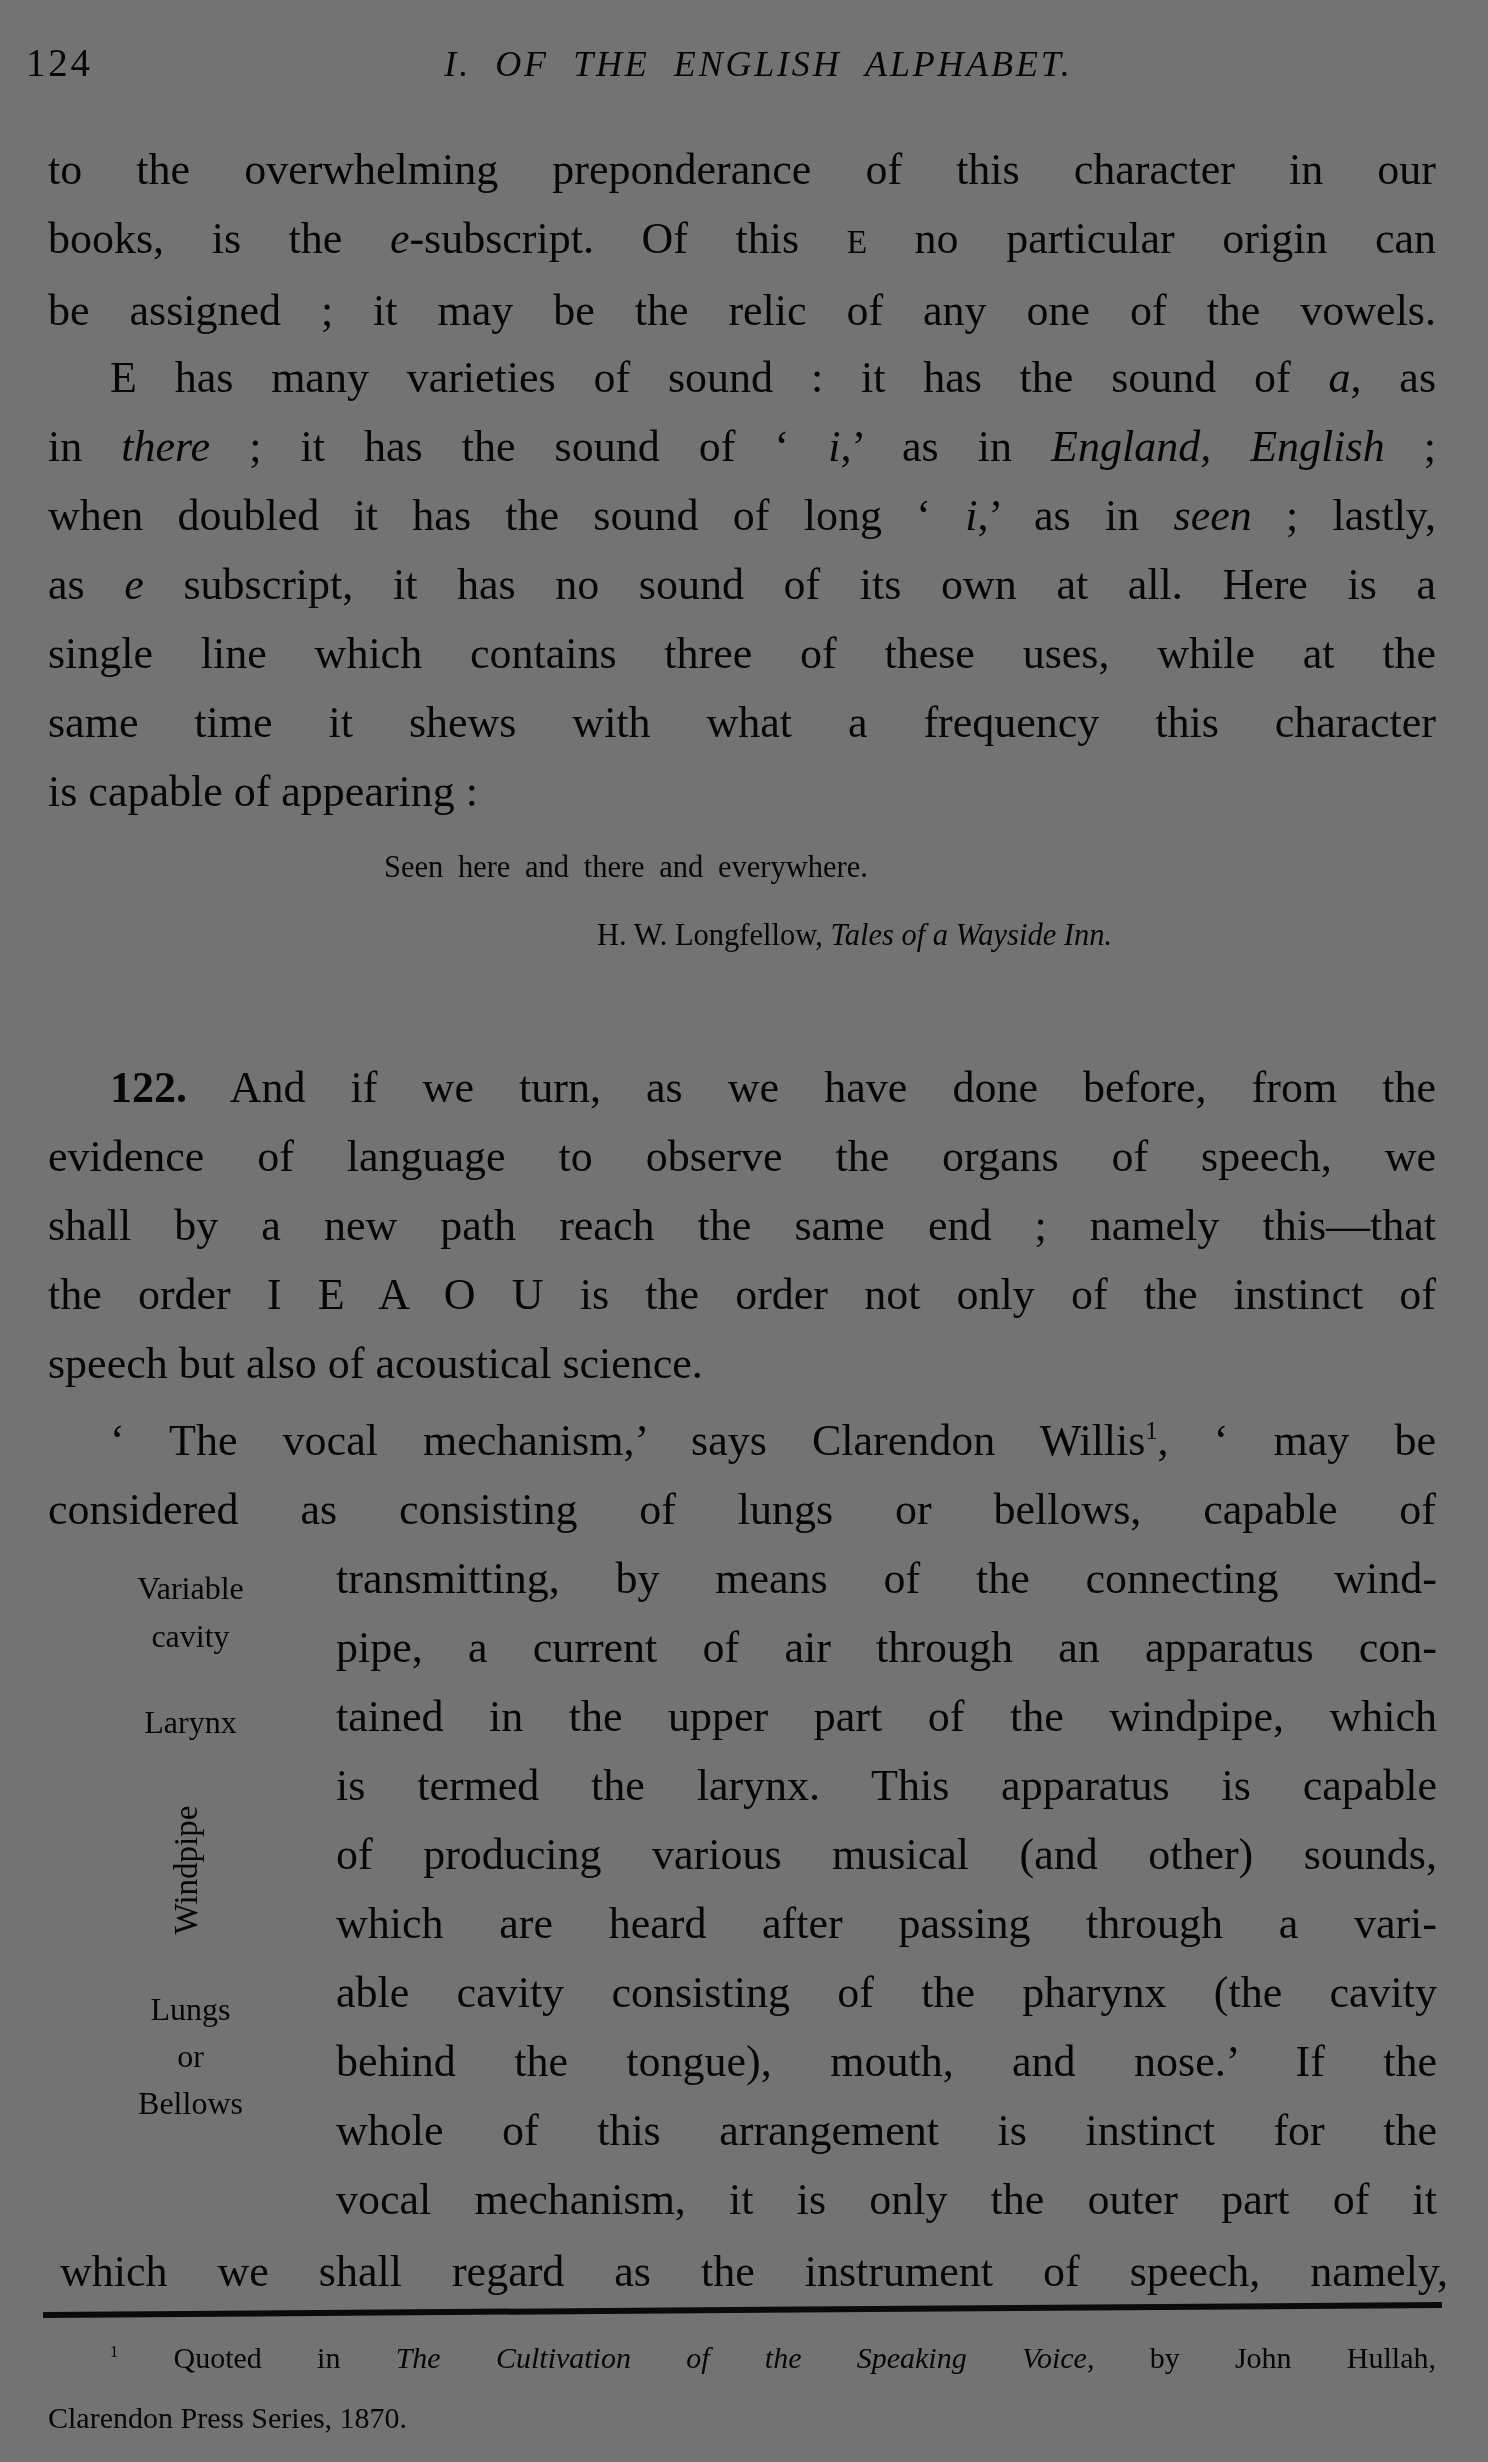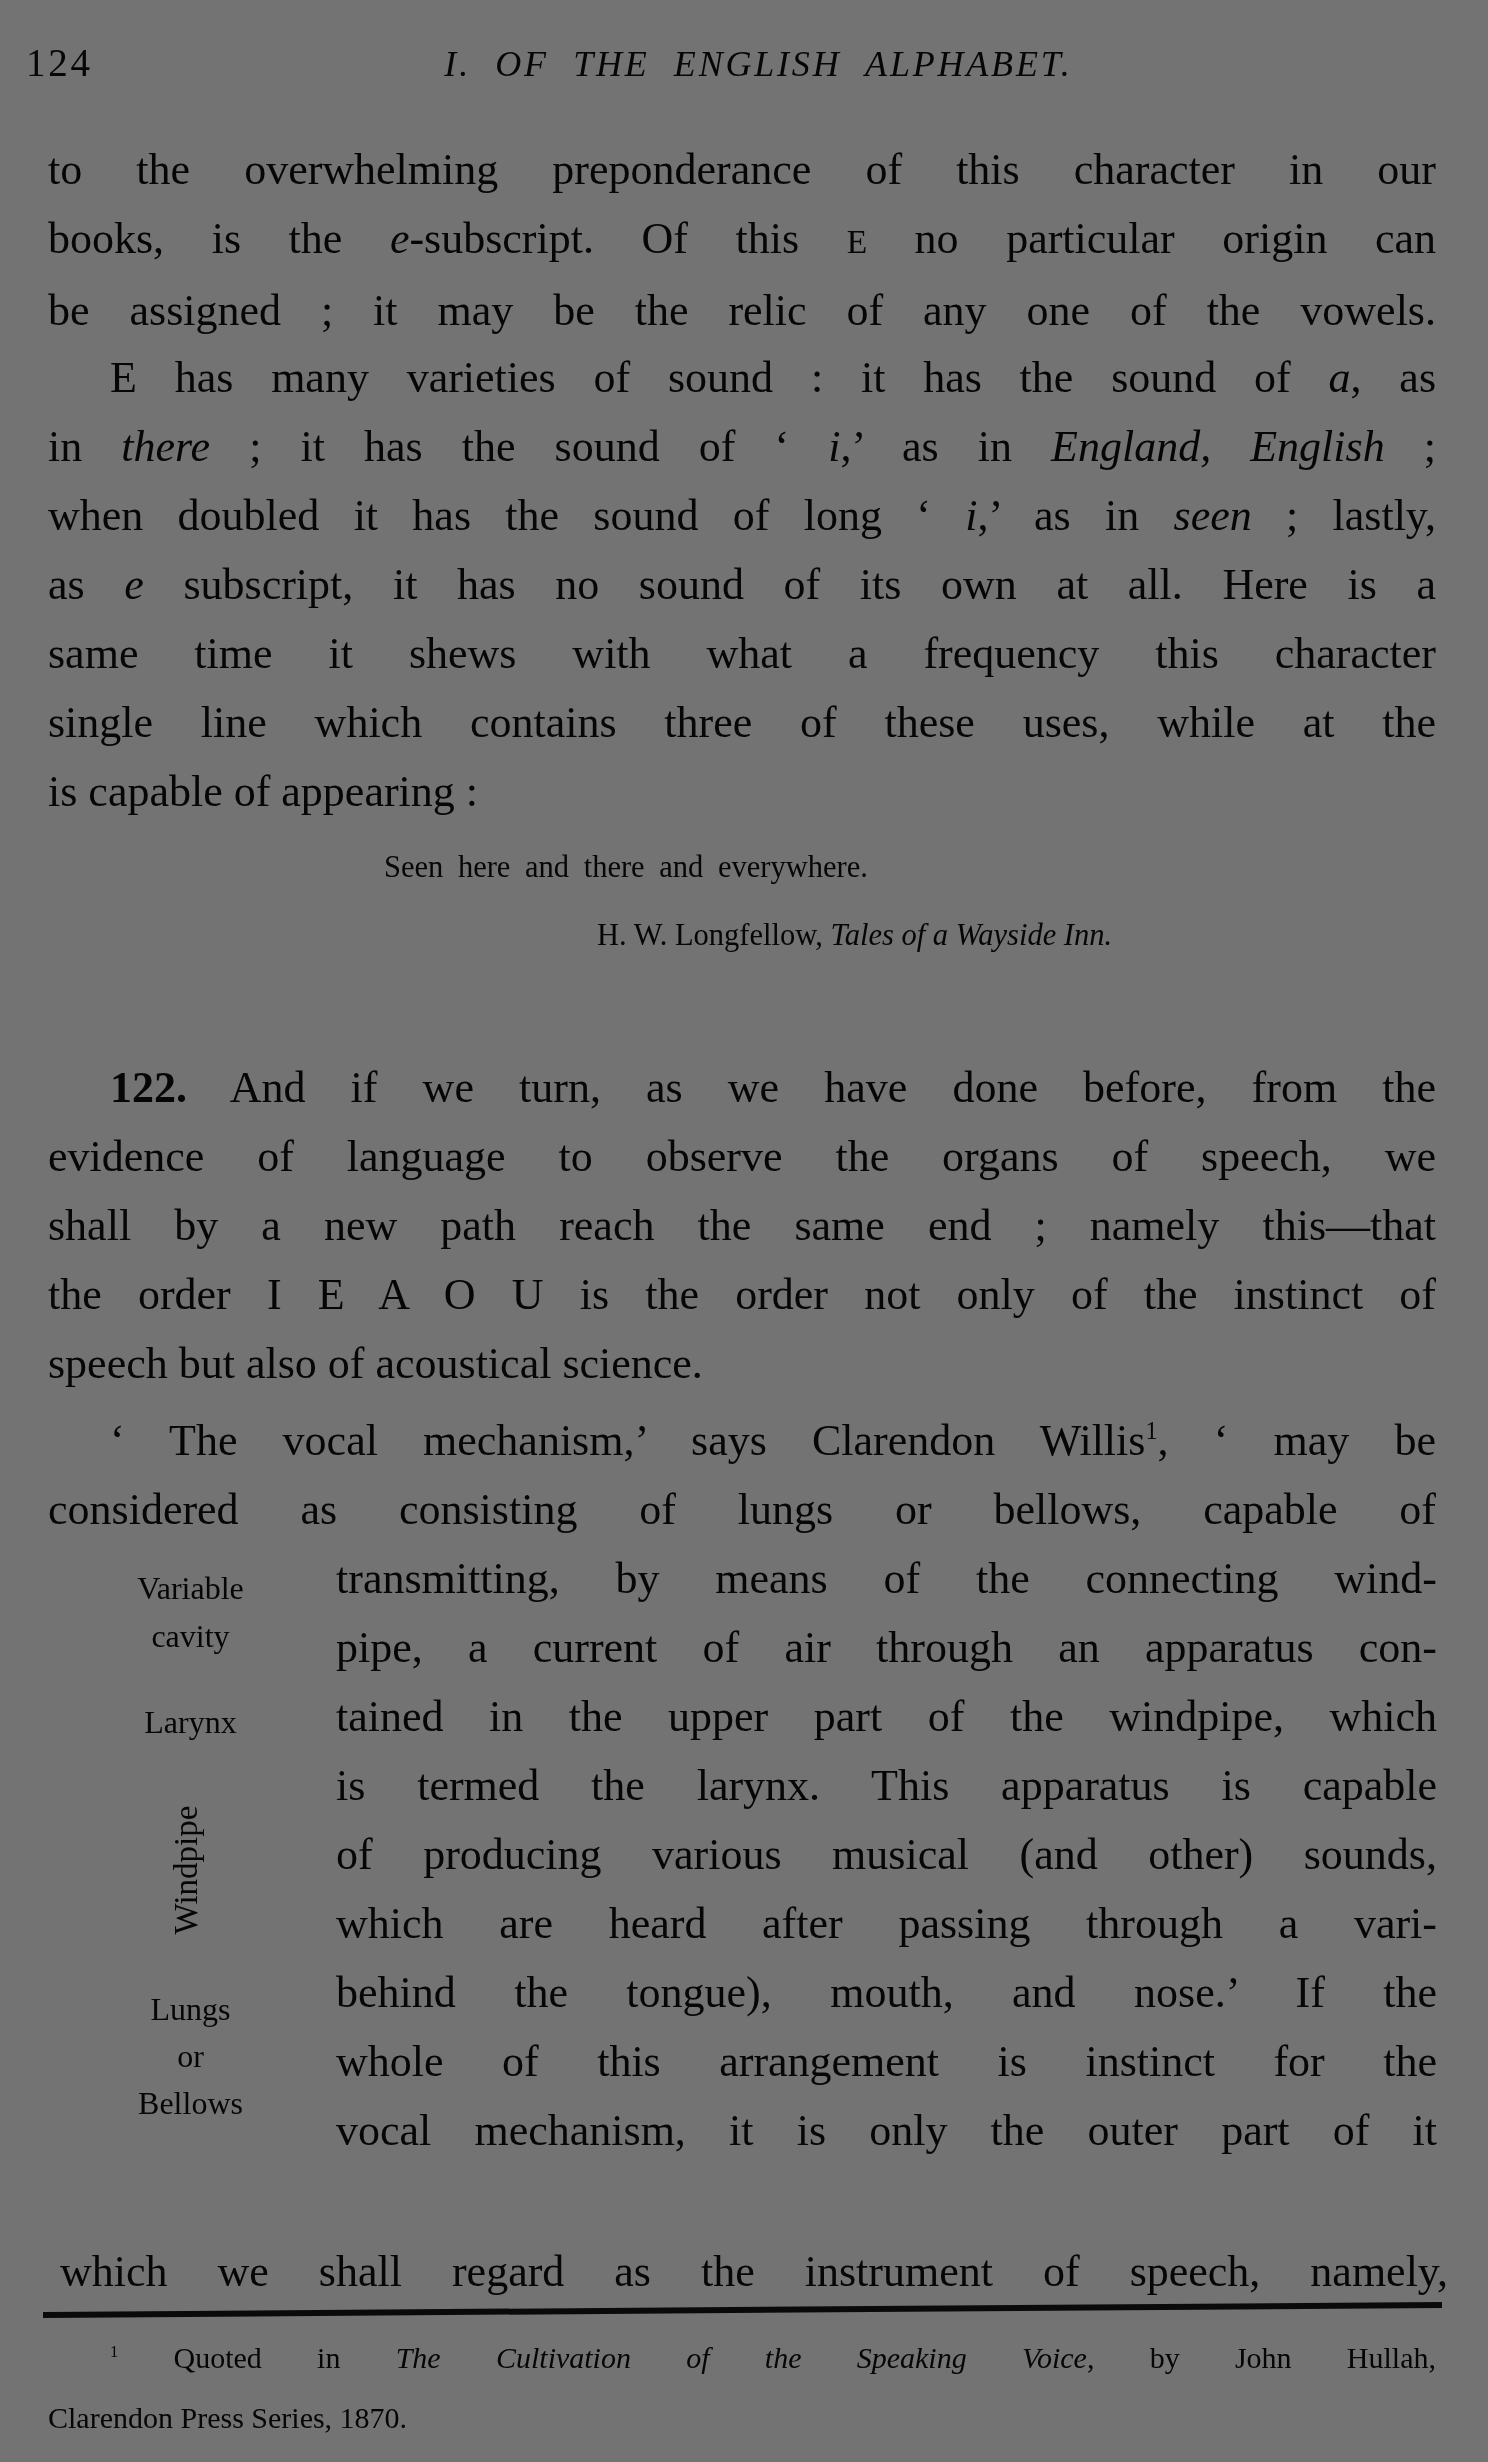--- a/index.html
+++ b/index.html
@@ -126,22 +126,22 @@
     <div class="line"><span class="sg-r">to the overwhelming preponderance of this character in our</span></div>
     <div class="line"><span class="sg-r">books, is the </span><span class="sg-i">e</span><span class="sg-r">-subscript.  Of this </span><span class="sg-sc">E</span><span class="sg-r"> no particular origin can</span></div>
     <div class="line"><span class="sg-r">be assigned ; it may be the relic of any one of the vowels.</span></div>
   </div>
 
   <div class="tblock" style="left:48px; top:343px; width:1388px;">
     <div class="line indent1"><span class="sg-r">E has many varieties of sound : it has the sound of </span><span class="sg-i">a</span><span class="sg-r">, as</span></div>
     <div class="line"><span class="sg-r">in </span><span class="sg-i">there</span><span class="sg-r"> ; it has the sound of ‘ </span><span class="sg-i">i</span><span class="sg-r">,’ as in </span><span class="sg-i">England, English</span><span class="sg-r"> ;</span></div>
     <div class="line"><span class="sg-r">when doubled it has the sound of long ‘ </span><span class="sg-i">i</span><span class="sg-r">,’ as in </span><span class="sg-i">seen</span><span class="sg-r"> ; lastly,</span></div>
     <div class="line"><span class="sg-r">as </span><span class="sg-i">e</span><span class="sg-r"> subscript, it has no sound of its own at all.  Here is a</span></div>
+    <div class="line"><span class="sg-r">single line which contains three of these uses, while at the</span></div>
     <div class="line"><span class="sg-r">same time it shews with what a frequency this character</span></div>
-    <div class="line"><span class="sg-r">single line which contains three of these uses, while at the</span></div>
     <div class="line noj"><span class="sg-r">is capable of appearing :</span></div>
   </div>
 
   <div class="quote-line"><span class="sg-r">Seen here and there and everywhere.</span></div>
   <div class="quote-attribution"><span class="sg-r">H. W. Longfellow, </span><span class="sg-i">Tales of a Wayside Inn.</span></div>
 
   <div class="tblock" style="left:48px; top:1053px; width:1388px;">
     <div class="line indent1"><span class="sg-b">122.</span><span class="sg-r">  And if we turn, as we have done before, from the</span></div>
     <div class="line"><span class="sg-r">evidence of language to observe the organs of speech, we</span></div>
     <div class="line"><span class="sg-r">shall by a new path reach the same end ; namely this—that</span></div>
@@ -154,20 +154,21 @@
     <div class="line"><span class="sg-r">considered as consisting of lungs or bellows, capable of</span></div>
   </div>
 
   <div class="tblock" style="left:336px; top:1544px; width:1101px;">
     <div class="line"><span class="sg-r">transmitting, by means of the connecting wind-</span></div>
     <div class="line"><span class="sg-r">pipe, a current of air through an apparatus con-</span></div>
     <div class="line"><span class="sg-r">tained in the upper part of the windpipe, which</span></div>
     <div class="line"><span class="sg-r">is termed the larynx.  This apparatus is capable</span></div>
     <div class="line"><span class="sg-r">of producing various musical (and other) sounds,</span></div>
     <div class="line"><span class="sg-r">which are heard after passing through a vari-</span></div>
+    <div class="line"><span class="sg-r">able cavity consisting of the pharynx (the cavity</span></div>
     <div class="line"><span class="sg-r">behind the tongue), mouth, and nose.’  If the</span></div>
     <div class="line"><span class="sg-r">whole of this arrangement is instinct for the</span></div>
     <div class="line"><span class="sg-r">vocal mechanism, it is only the outer part of it</span></div>
   </div>
 
   <div class="margin-label" style="top:1564px;">
     <div>Variable</div>
     <div>cavity</div>
   </div>
   <div class="margin-label" style="top:1698px;">

